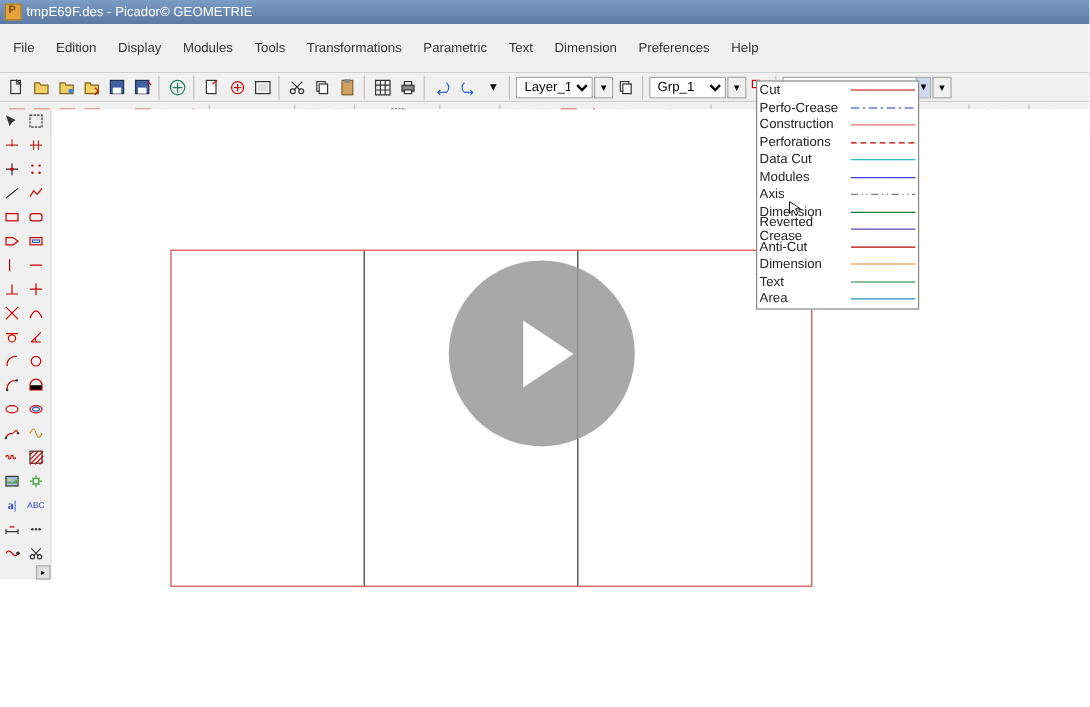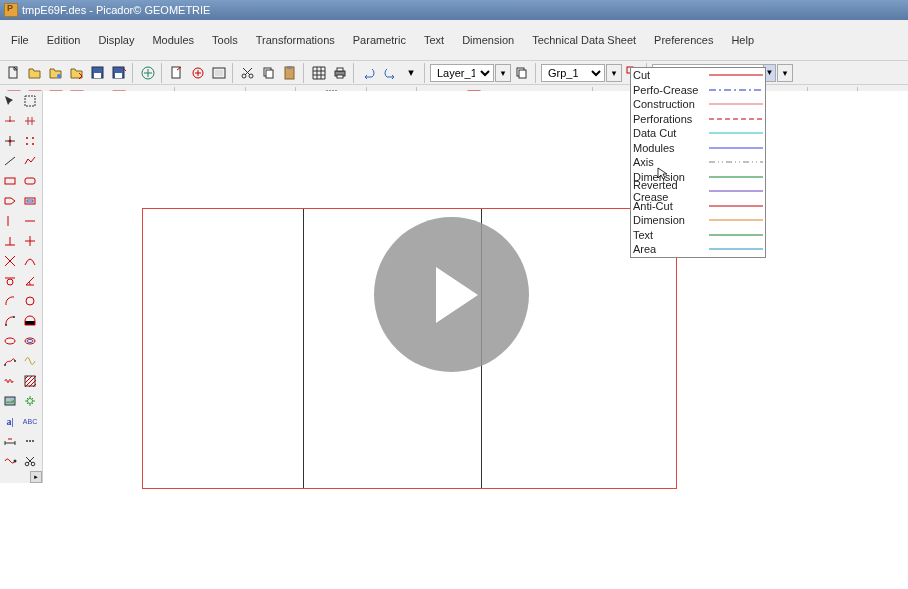--- a/index.html
+++ b/index.html
@@ -60,21 +60,20 @@
 <div class="menu-bar">
   <div class="menu-item">File</div>
   <div class="menu-item">Edition</div>
   <div class="menu-item">Display</div>
   <div class="menu-item">Modules</div>
   <div class="menu-item">Tools</div>
   <div class="menu-item">Transformations</div>
   <div class="menu-item">Parametric</div>
   <div class="menu-item">Text</div>
   <div class="menu-item">Dimension</div>
-  <div class="menu-item">Technical Data Sheet</div>
   <div class="menu-item">Preferences</div>
   <div class="menu-item">Help</div>
 </div>
 
 <div class="toolbar-row">
   <div class="tb-btn">
       <svg class="svg-icon" viewBox="0 0 16 16">
         <rect x="3" y="2" width="8" height="11" fill="none" stroke="#333"></rect>
         <path d="M8 2l3 3h-3z" fill="#ddd" stroke="#333"></path>
       </svg>

